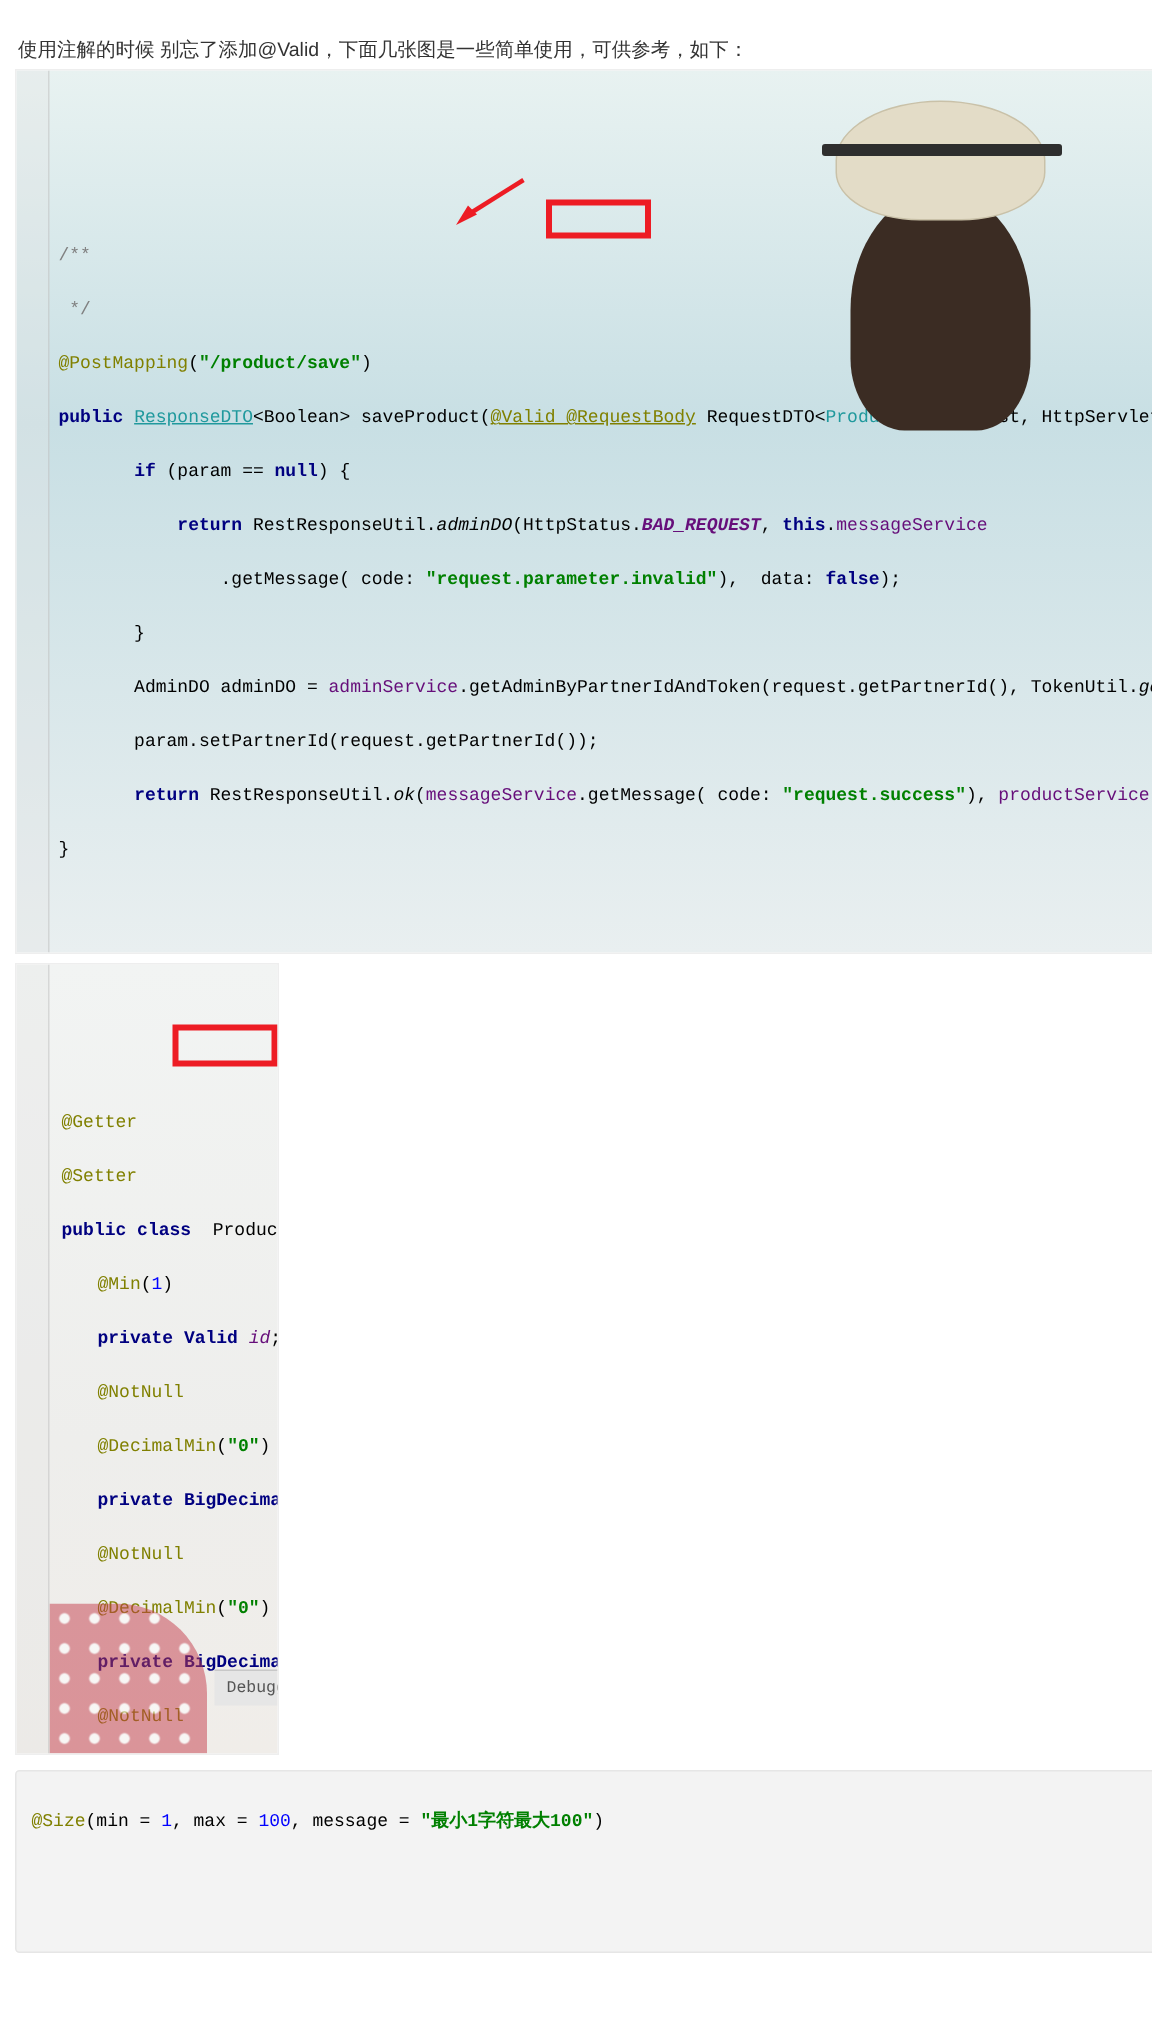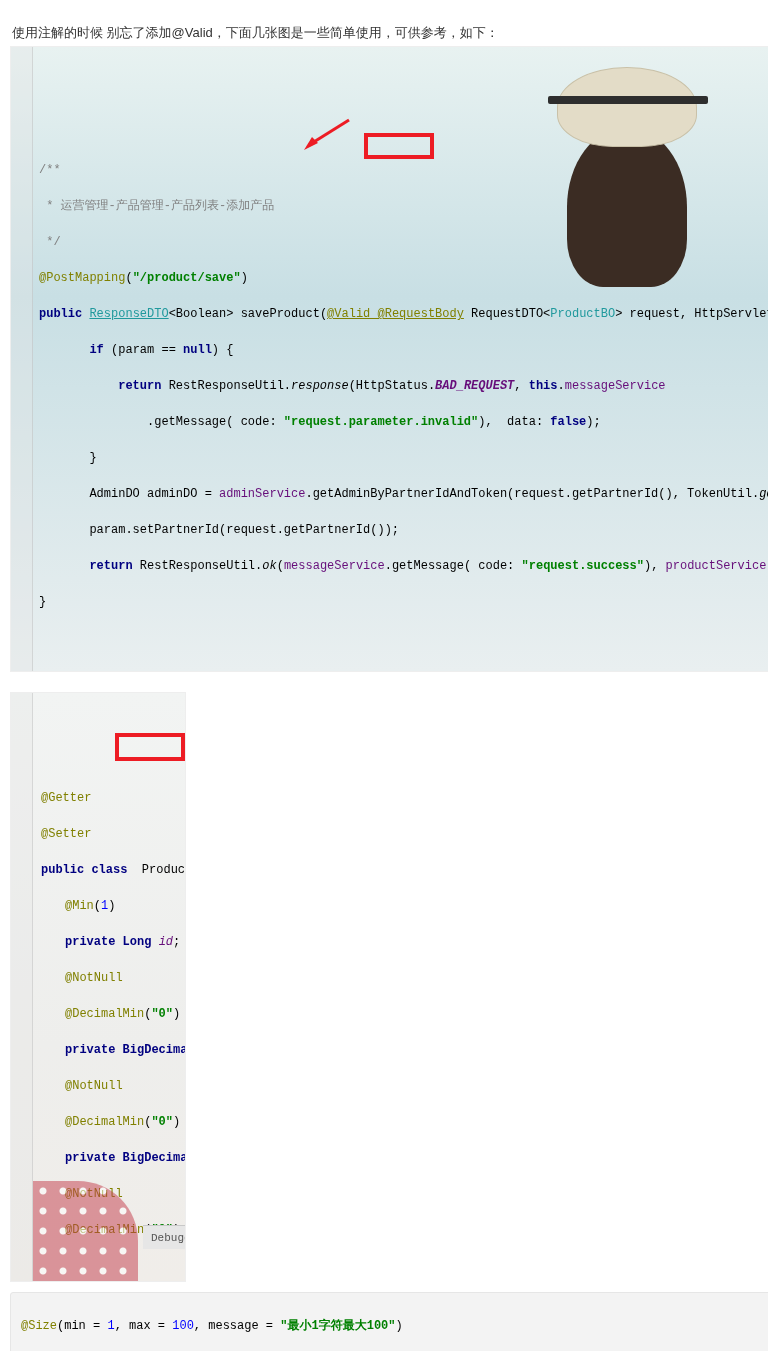--- a/index.html
+++ b/index.html
@@ -20,21 +20,21 @@
     word-break: keep-all;
   }
 
   .bg-photo-1, .bg-photo-2 {
     position: relative;
     padding: 6px 12px 0 28px;
     border: 1px solid #eee;
     overflow: hidden;
   }
   .bg-photo-1 { background: linear-gradient(180deg,#e8f2f1 0%,#c8dfe4 40%,#e9eff0 100%); }
-  .bg-photo-2 { height: 590px; margin-top: 20px; background: linear-gradient(180deg,#f2f4f3 0%,#eeeeec 60%,#f0ede9 100%); padding-left: 22px; }
+  .bg-photo-2 { height: 528px; margin-top: 6px; background: linear-gradient(180deg,#f2f4f3 0%,#eeeeec 60%,#f0ede9 100%); padding-left: 22px; }
   .figure1 .person { position:absolute; right:30px; top:20px; width:240px; height:220px; }
   .hat { position:absolute; top:0; left:50px; width:140px; height:80px; border-radius:50% 50% 40% 40%; background:#e3dcc7; border:1px solid #c9c1a8; }
   .hat::after { content:""; position:absolute; top:28px; left:-10px; width:160px; height:8px; background:#2e2e2e; border-radius:2px; }
   .hair { position:absolute; top:60px; left:60px; width:120px; height:160px; background:#3b2c23; border-radius:50% 50% 30% 30%; }
 
   .red-arrow { position:absolute; left:240px; top:50px; width:60px; height:40px; }
   .red-arrow svg { width:100%; height:100%; }
 
   .redbox-abs { position:absolute; border:4px solid #ed1c24; background:transparent; }
 
@@ -83,45 +83,44 @@
     </div>
     <div class="red-arrow">
       <svg viewBox="0 0 60 40">
           <line x1="55" y1="5" x2="15" y2="30" stroke="#ed1c24" stroke-width="3"></line>
           <polygon points="10,35 24,28 18,22" fill="#ed1c24"></polygon>
         </svg>
     </div>
     <div class="redbox-abs" style="left:353px;top:86px;width:70px;height:26px;"></div>
 
 <div><span class="c-com">/**</span></div>
-<div><span class="c-com"> * 运营管理-产品管理-产品列表-添加产品</span></div>
 <div><span class="c-com"> */</span></div>
 <div><span class="c-ann">@PostMapping</span><span class="c-id">(</span><span class="c-str">"/product/save"</span><span class="c-id">)</span></div>
 <div><span class="c-kw">public </span><span class="c-type c-ul">ResponseDTO</span><span class="c-id">&lt;Boolean&gt; </span><span class="c-id">saveProduct</span><span class="c-id">(</span><span class="c-ann c-ul">@Valid @RequestBody</span><span class="c-id"> RequestDTO&lt;</span><span class="c-type">ProductBO</span><span class="c-id">&gt; request, HttpServletRequest httpServletRequest) {</span></div>
 <div><span class="c-id">       </span><span class="c-kw">if</span><span class="c-id"> (param == </span><span class="c-kw">null</span><span class="c-id">) {</span></div>
-<div><span class="c-id">           </span><span class="c-kw">return</span><span class="c-id"> RestResponseUtil.</span><span class="c-fn">response</span><span class="c-id">(HttpStatus.</span><span class="c-const">BAD_REQUEST</span><span class="c-id">, </span><span class="c-kw">this</span><span class="c-id">.</span><span class="c-purp2">messageService</span></div>
+<div><span class="c-id">           </span><span class="c-kw">return</span><span class="c-id"> RestResponseUtil.</span><span class="c-fn">adminDO</span><span class="c-id">(HttpStatus.</span><span class="c-const">BAD_REQUEST</span><span class="c-id">, </span><span class="c-kw">this</span><span class="c-id">.</span><span class="c-purp2">messageService</span></div>
 <div><span class="c-id">               .getMessage( code: </span><span class="c-str">"request.parameter.invalid"</span><span class="c-id">),  data: </span><span class="c-kw">false</span><span class="c-id">);</span></div>
 <div><span class="c-id">       }</span></div>
 <div><span class="c-id">       AdminDO adminDO = </span><span class="c-purp2">adminService</span><span class="c-id">.getAdminByPartnerIdAndToken(request.getPartnerId(), TokenUtil.</span><span class="c-fn">getAuthorizationHeader</span></div>
 <div><span class="c-id">       param.setPartnerId(request.getPartnerId());</span></div>
 <div><span class="c-id">       </span><span class="c-kw">return</span><span class="c-id"> RestResponseUtil.</span><span class="c-fn">ok</span><span class="c-id">(</span><span class="c-purp2">messageService</span><span class="c-id">.getMessage( code: </span><span class="c-str">"request.success"</span><span class="c-id">), </span><span class="c-purp2">productService</span><span class="c-id">.saveProduct(param));</span></div>
 <div><span class="c-id">}</span></div>
 <div style="height:6px"></div>
   </div>
 
   <div class="bg-photo-2 code-font" style="width:176px;">
     <div class="gutter"></div>
     <div class="redbox-abs" style="left:104px;top:40px;width:70px;height:28px;"></div>
     <div class="fig2-red-dots"></div>
 
 <div style="padding-left:8px"><span class="c-ann">@Getter</span></div>
 <div style="padding-left:8px"><span class="c-ann">@Setter</span></div>
 <div style="padding-left:8px"><span class="c-kw">public class </span> <span class="c-id">ProductBO</span></div>
 <div style="padding-left:32px"><span class="c-ann">@Min</span><span class="c-id">(</span><span class="c-num">1</span><span class="c-id">)</span></div>
-<div style="padding-left:32px"><span class="c-kw">private Long </span><span class="c-purp">id</span><span class="c-id">;</span></div>
+<div style="padding-left:32px"><span class="c-kw">private Valid </span><span class="c-purp">id</span><span class="c-id">;</span></div>
 <div style="padding-left:32px"><span class="c-ann">@NotNull</span></div>
 <div style="padding-left:32px"><span class="c-ann">@DecimalMin</span><span class="c-id">(</span><span class="c-str">"0"</span><span class="c-id">)</span></div>
 <div style="padding-left:32px"><span class="c-kw">private BigDecimal </span></div>
 <div style="padding-left:32px"><span class="c-ann">@NotNull</span></div>
 <div style="padding-left:32px"><span class="c-ann">@DecimalMin</span><span class="c-id">(</span><span class="c-str">"0"</span><span class="c-id">)</span></div>
 <div style="padding-left:32px"><span class="c-kw">private BigDecimal c</span></div>
 <div style="padding-left:32px"><span class="c-ann">@NotNull</span></div>
 <div style="padding-left:32px"><span class="c-ann">@DecimalMin</span><span class="c-id">(</span><span class="c-str">"0"</span><span class="c-id">)</span></div>
 
 

